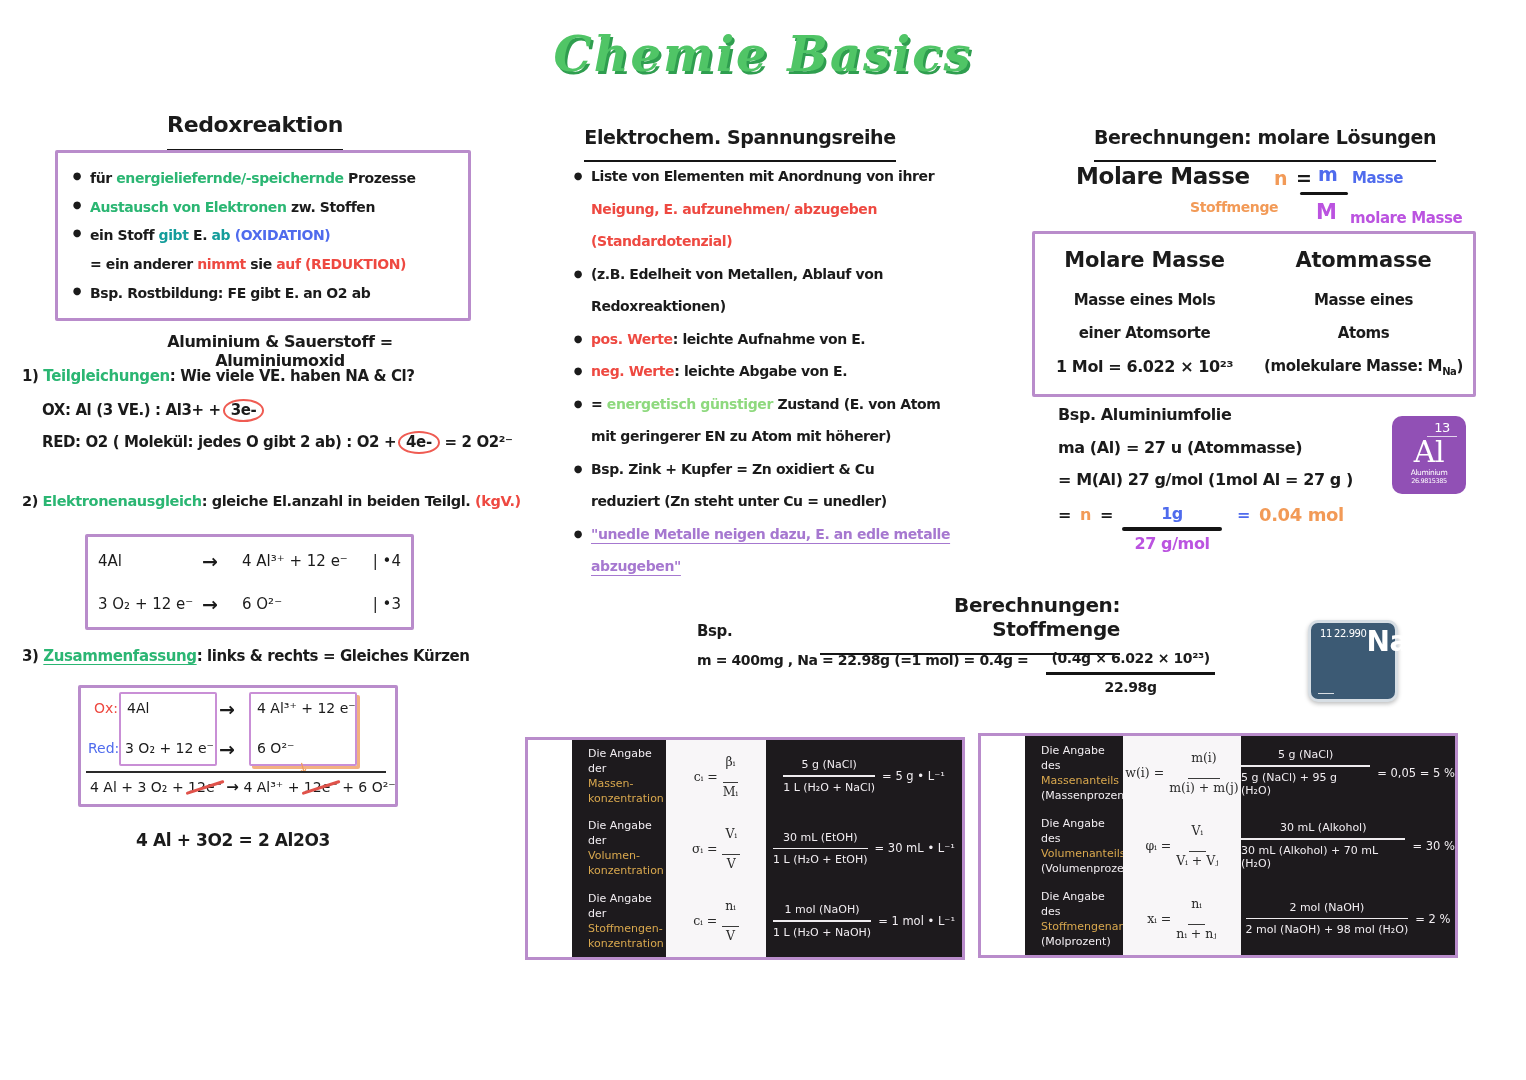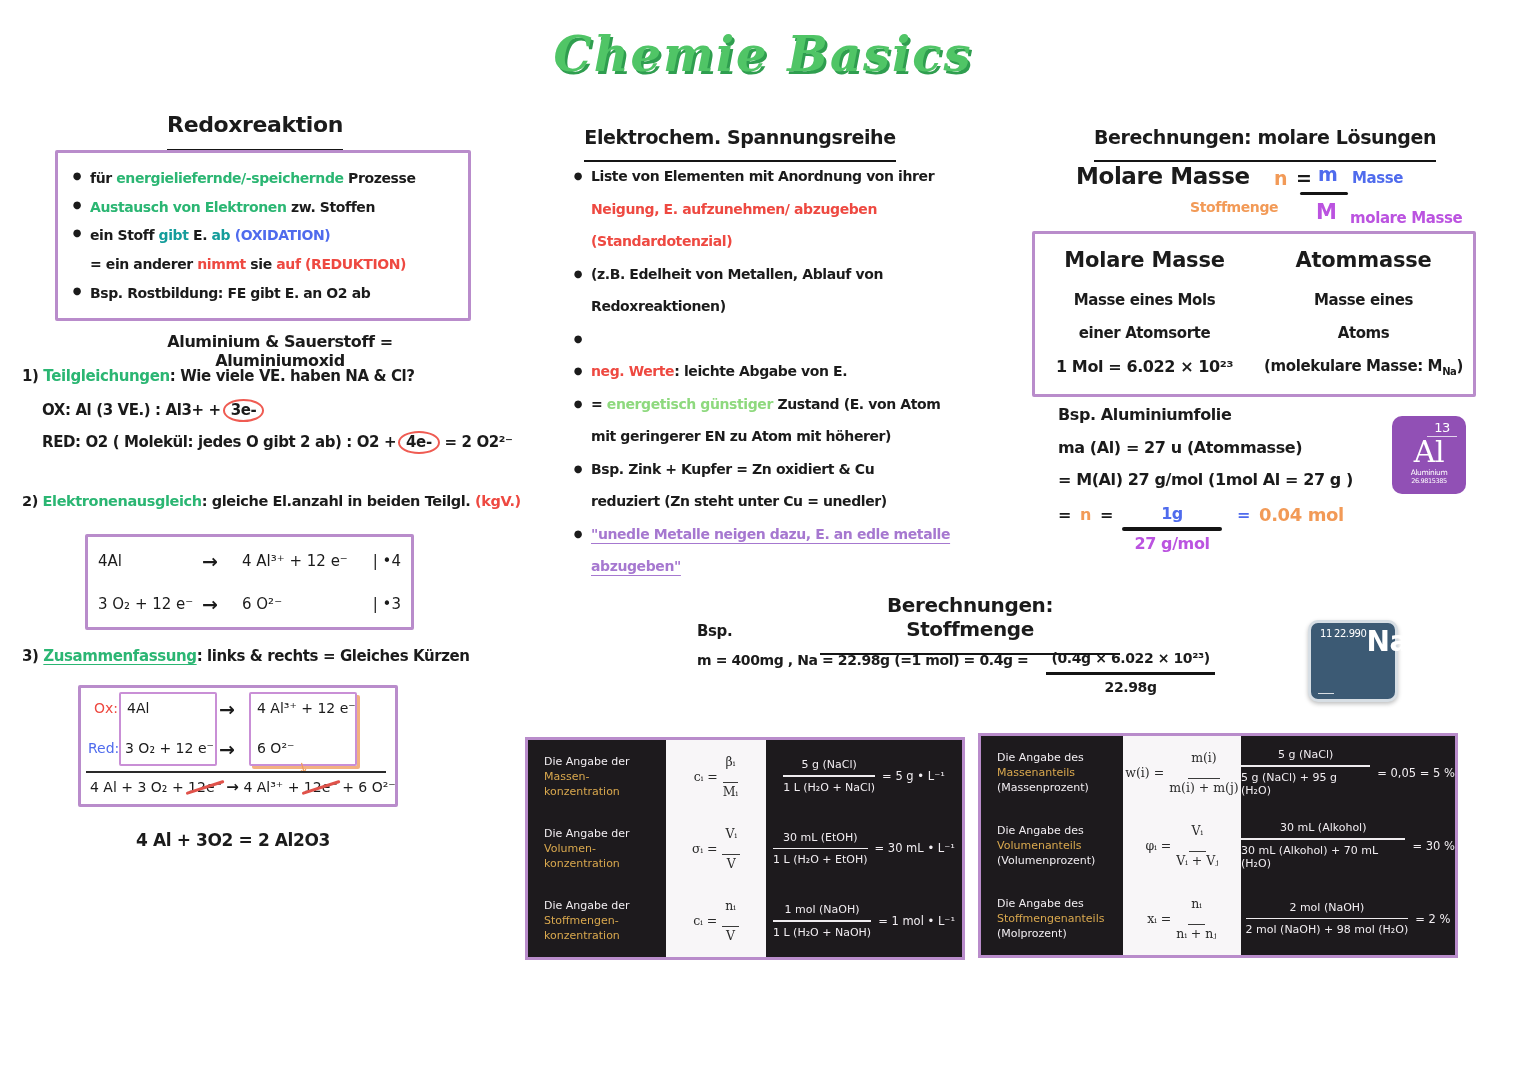--- a/index.html
+++ b/index.html
@@ -4,21 +4,21 @@
 <style>
   html,body{margin:0;padding:0;background:#e8e8e8;}
   .page{position:relative;width:1526px;height:1080px;background:#ffffff;overflow:hidden;
         font-family:"DejaVu Sans",sans-serif;font-weight:700;color:#1b1b1b;letter-spacing:-0.4px;}
   .abs{position:absolute;}
   
   .green{color:#2bb673}.lgreen{color:#8ed97e}.teal{color:#149d9b}.blue{color:#4f6bed}
   .red{color:#ee4941}.orange{color:#f29a57}.purple{color:#a678d0}.violet{color:#bb53e0}
   
   .hdrwrap{text-align:center;}
-  .hdr{display:inline-block;border-bottom:2.5px solid #151515;padding-bottom:12px;}
+  .hdr{display:inline-block;border-bottom:2.5px solid #151515;padding-bottom:12px;text-align:right;}
   
   .title{left:0;right:0;top:26px;text-align:center;font-family:"DejaVu Serif",serif;
          font-style:italic;font-weight:700;font-size:48px;letter-spacing:2px;
          color:#50c566;text-shadow:2.5px 2.5px 0 #2f9e4f;}
   
   .pbox{border:3px solid #b98ccb;border-radius:2px;background:#fff;}
   
   .brow{display:flex;align-items:flex-start;}
   .dot{width:26px;text-align:center;font-size:10px;line-height:inherit;flex:none;}
   .dot.hidden{visibility:hidden;}
@@ -62,21 +62,21 @@
   .al-name{font-size:7.5px;font-weight:400;margin-top:1px;}
   .al-mass{font-size:6.5px;font-weight:400;}
   .na-tile{display:flex;flex-direction:row;background:#3c5a74;color:#fff;border-radius:10px;
            border:3px solid #d7dee4;box-shadow:0 2px 4px rgba(0,0,0,.25);padding:5px 7px;}
   .na-top{display:flex;justify-content:space-between;font-size:10px;font-weight:400;}
   .na-top .n11{border-bottom:1px solid rgba(255,255,255,.8);padding:0 2px 1px;}
   .na-sym{text-align:center;font-size:28px;line-height:28px;font-weight:700;}
   .na-name{text-align:center;font-size:9px;font-weight:400;letter-spacing:.5px;}
   
   .dtable{border:3px solid #b98ccb;display:grid;font-weight:400;letter-spacing:0;}
-  .dcell{background:#1d1a1d;color:#f1edf1;display:flex;flex-direction:column;justify-content:center;padding:0 0 0 16px;}
+  .dcell{background:#1d1a1d;color:#f1edf1;display:flex;flex-direction:column;justify-content:center;padding:0 0 0 16px;margin-left:44px;}
   .dcell .w{font-size:11px;line-height:15px;}
   .dcell .y{font-size:11px;line-height:15px;color:#d9a84e;}
   .fcell{background:#f8f6f8;color:#2b2b2b;display:flex;align-items:center;justify-content:center;gap:5px;
          font-family:"DejaVu Serif",serif;font-size:12.5px;}
   .sfrac{display:inline-flex;flex-direction:column;align-items:center;}
   .sfrac .num{border-bottom:1.2px solid #3a3a3a;padding:0 3px 13px;}
   .sfrac .den{padding-top:1px;}
   .ecell{background:#1d1a1d;color:#f1edf1;display:flex;align-items:center;justify-content:center;gap:7px;
          font-size:11px;}
   .efrac{display:inline-flex;flex-direction:column;align-items:center;}
@@ -199,20 +199,21 @@
     <div class="brow">
         <span class="dot">●</span>
         <span>(z.B. Edelheit von Metallen, Ablauf von</span>
       </div>
     <div class="brow">
         <span class="dot hidden">●</span>
         <span>Redoxreaktionen)</span>
       </div>
     <div class="brow">
         <span class="dot">●</span>
+        <span><span class="red">pos. Werte</span><span>: leichte Aufnahme von E.</span></span>
       </div>
     <div class="brow">
         <span class="dot">●</span>
         <span><span class="red">neg. Werte</span><span>: leichte Abgabe von E.</span></span>
       </div>
     <div class="brow">
         <span class="dot">●</span>
         <span><span>= </span><span class="lgreen">energetisch günstiger</span><span> Zustand (E. von Atom</span></span>
       </div>
     <div class="brow">

